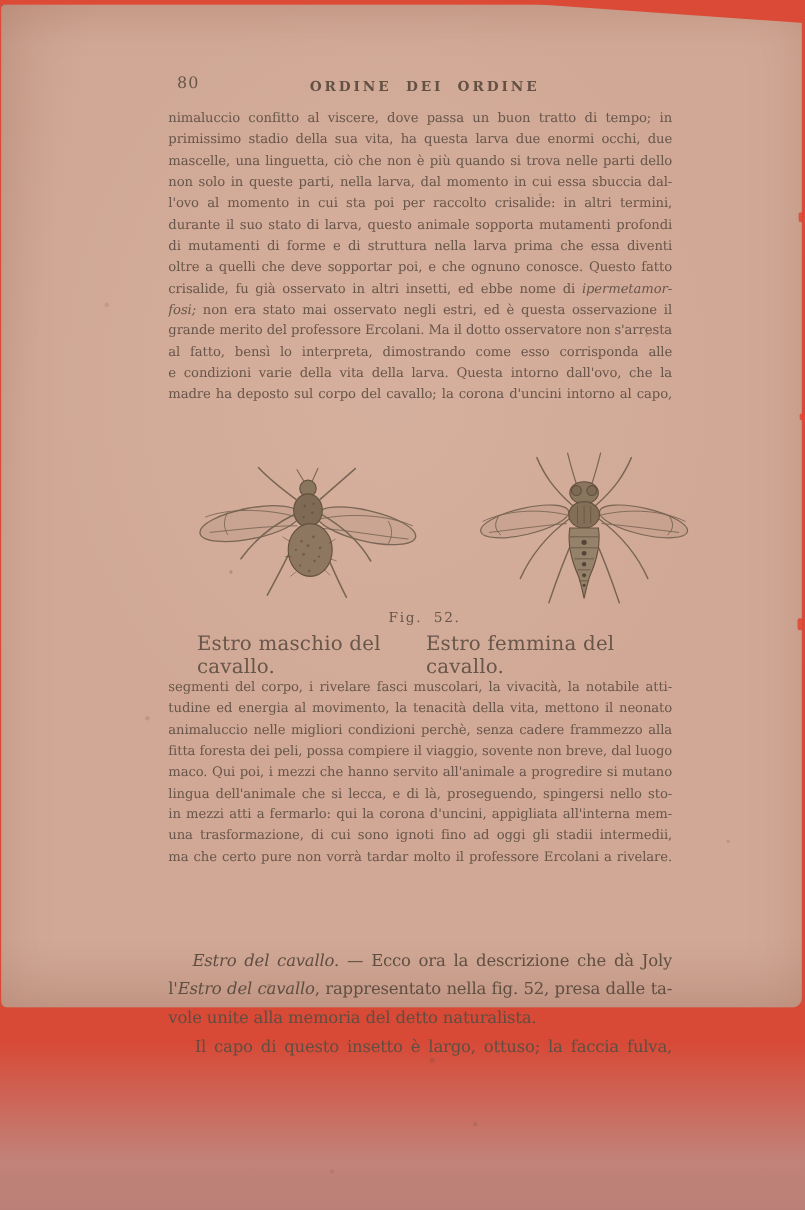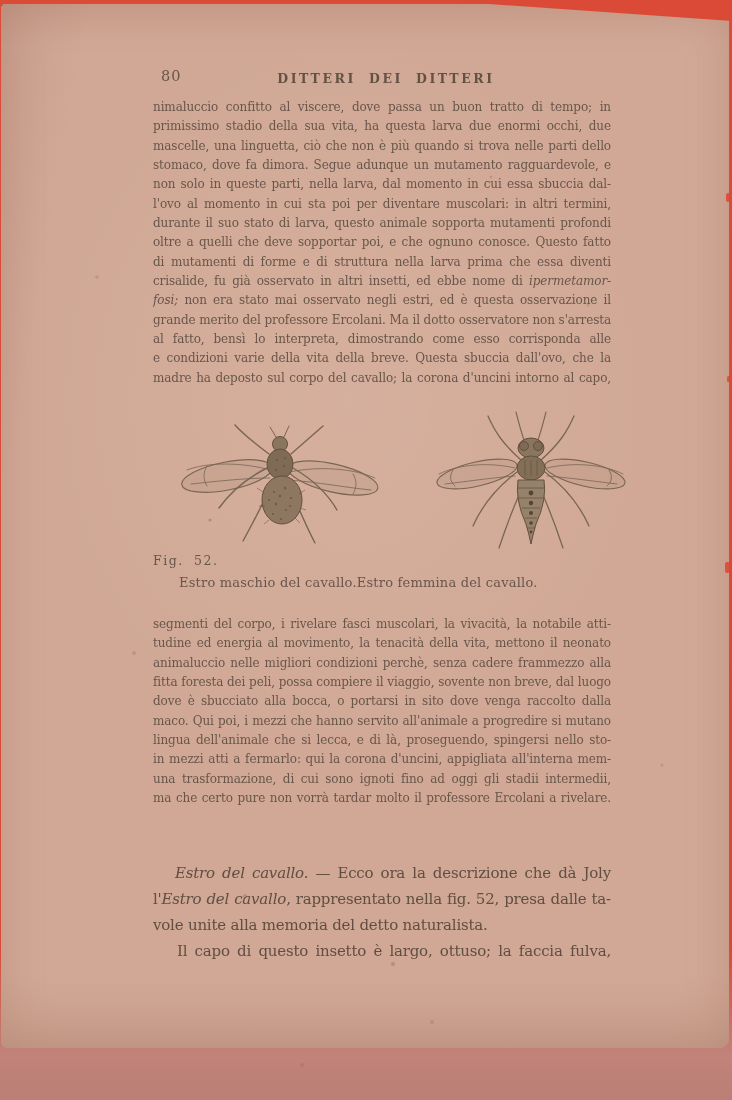--- a/index.html
+++ b/index.html
@@ -2,21 +2,21 @@
 <html style="--paper: #d1a896; --ink: #68564a; --red-edge: #da4a36;"><head>
 <meta charset="utf-8">
 <style>
   html,body{margin:0;padding:0;}
   body{
     width:732px;height:1100px;position:relative;overflow:hidden;
     background:linear-gradient(180deg,#dc4b36 0%,#d84936 86%,#c1837a 96%,#ba7f76 100%);
     font-family:"DejaVu Serif", serif;
   }
   .page{
-    position:absolute;left:1px;top:4px;width:728px;height:1044px;
+    position:absolute;left:1px;top:4px;width:728px;height:912px;
     background-color:var(--paper,#d1a896);
     background-image:
       radial-gradient(ellipse 430px 520px at 48% 38%, rgba(255,240,225,0.10), rgba(0,0,0,0) 72%),
       linear-gradient(100deg, rgba(120,70,55,0.10), rgba(0,0,0,0) 10%),
       linear-gradient(180deg, rgba(150,90,70,0.07), rgba(0,0,0,0) 4%, rgba(0,0,0,0) 93%, rgba(140,85,70,0.14));
     box-shadow:inset 0 0 46px rgba(135,85,65,0.22);
     border-radius:3px 2px 9px 6px;
     color:var(--ink,#68564a);
   }
   .red-wedge{
@@ -55,57 +55,56 @@
   #para3 .tline, #para4 .tline{font-size:15px;line-height:26px;height:26px;letter-spacing:-0.2px;color:#5f4e41;}
   #para1{top:94px;}
   #para2{top:611px;}
   #para3{top:856px;}
   #para3 .tline:first-child{text-indent:22px;}
   #para3 .tline:nth-child(3){text-align-last:left;}
   #para4{top:934px;}
   #para4 .tline{text-indent:24px;}
   .figwrap{position:absolute;}
   .figlabel{
-    position:absolute;left:152px;top:549px;width:466px;text-align:left;
+    position:absolute;left:152px;top:549px;width:466px;text-align:center;
     font-size:12.5px;letter-spacing:1.5px;word-spacing:5px;
   }
   .figcaptions{
     position:absolute;left:152px;top:571px;width:458px;
     display:flex;justify-content:flex-start;
-    padding:0;box-sizing:border-box;font-size:13px;letter-spacing:.2px;
+    padding:0;box-sizing:border-box;font-size:18px;letter-spacing:.2px;
   }
   .figcaptions .cap-left{margin-left:26px;}
   .figcaptions .cap-right{margin-right:12px;}
   svg{display:block;}
 </style>
 </head>
 <body>
 
 <div class="page">
 
   <div class="speckles"></div>
 
   <div class="pnum">80</div>
-  <div class="ptitle">DITTERI DEI DITTERI</div>
+  <div class="ptitle">ORDINE DEI ORDINE</div>
 
   <div id="para1" class="para body-size">
       <div class="tline">nimaluccio confitto al viscere, dove passa un buon tratto di tempo; in questo</div>
       <div class="tline">primissimo stadio della sua vita, ha questa larva due enormi occhi, due</div>
       <div class="tline">mascelle, una linguetta, ciò che non è più quando si trova nelle parti dello</div>
-      <div class="tline">stomaco, dove fa dimora. Segue adunque un mutamento ragguardevole, e</div>
       <div class="tline">non solo in queste parti, nella larva, dal momento in cui essa sbuccia dal-</div>
-      <div class="tline">l'ovo al momento in cui sta poi per diventare muscolari: in altri termini,</div>
+      <div class="tline">l'ovo al momento in cui sta poi per raccolto crisalide: in altri termini,</div>
       <div class="tline">durante il suo stato di larva, questo animale sopporta mutamenti profondi</div>
+      <div class="tline">di mutamenti di forme e di struttura nella larva prima che essa diventi</div>
       <div class="tline">oltre a quelli che deve sopportar poi, e che ognuno conosce. Questo fatto</div>
-      <div class="tline">di mutamenti di forme e di struttura nella larva prima che essa diventi</div>
       <div class="tline">crisalide, fu già osservato in altri insetti, ed ebbe nome di <i>ipermetamor-</i></div>
       <div class="tline"><i>fosi;</i> non era stato mai osservato negli estri, ed è questa osservazione il</div>
       <div class="tline">grande merito del professore Ercolani. Ma il dotto osservatore non s'arresta</div>
       <div class="tline">al fatto, bensì lo interpreta, dimostrando come esso corrisponda alle esigenze</div>
-      <div class="tline">e condizioni varie della vita della breve. Questa sbuccia dall'ovo, che la</div>
+      <div class="tline">e condizioni varie della vita della larva. Questa intorno dall'ovo, che la</div>
       <div class="tline">madre ha deposto sul corpo del cavallo; la corona d'uncini intorno al capo,</div>
     </div>
 
   <div class="figwrap" style="left:176px;top:416px;">
     <svg width="215" height="128" viewBox="0 0 215 128">
       <g stroke="#6d5c4b" fill="none" stroke-width="1.2" stroke-linecap="round" opacity="0.88">
 
         <g>
           <ellipse cx="50" cy="56" rx="46" ry="14" transform="rotate(-11 50 56)" fill="rgba(130,108,88,0.14)"></ellipse>
           <path d="M93,50 C65,42 30,42 10,50" stroke-width="0.8"></path>
@@ -207,21 +206,20 @@
   <div class="figcaptions">
     <span class="cap-left">Estro maschio del cavallo.</span>
     <span class="cap-right">Estro femmina del cavallo.</span>
   </div>
 
   <div id="para2" class="para body-size">
       <div class="tline">segmenti del corpo, i rivelare fasci muscolari, la vivacità, la notabile atti-</div>
       <div class="tline">tudine ed energia al movimento, la tenacità della vita, mettono il neonato</div>
       <div class="tline">animaluccio nelle migliori condizioni perchè, senza cadere frammezzo alla</div>
       <div class="tline">fitta foresta dei peli, possa compiere il viaggio, sovente non breve, dal luogo</div>
-      <div class="tline">dove è sbucciato alla bocca, o portarsi in sito dove venga raccolto dalla</div>
       <div class="tline">maco. Qui poi, i mezzi che hanno servito all'animale a progredire si mutano</div>
       <div class="tline">lingua dell'animale che si lecca, e di là, proseguendo, spingersi nello sto-</div>
       <div class="tline">in mezzi atti a fermarlo: qui la corona d'uncini, appigliata all'interna mem-</div>
       <div class="tline">una trasformazione, di cui sono ignoti fino ad oggi gli stadii intermedii,</div>
       <div class="tline">ma che certo pure non vorrà tardar molto il professore Ercolani a rivelare.</div>
     </div>
 
   <div id="para3" class="para">
       <div class="tline"><i>Estro del cavallo.</i> — Ecco ora la descrizione che dà Joly del-</div>
       <div class="tline">l'<i>Estro del cavallo</i>, rappresentato nella fig. 52, presa dalle ta-</div>

